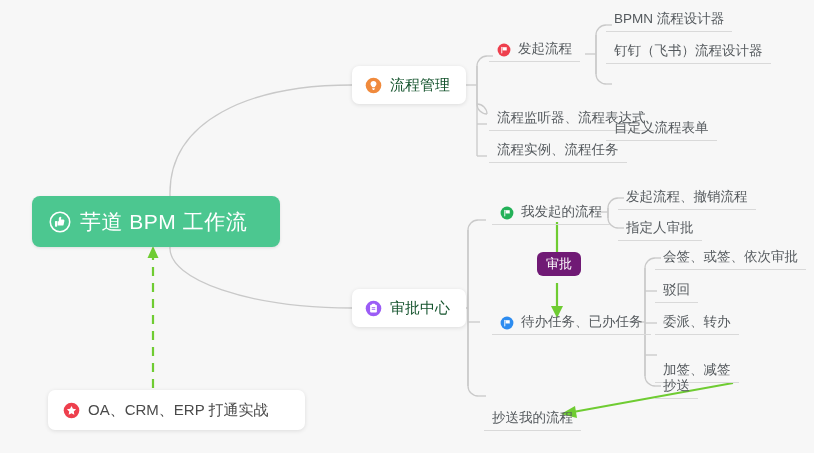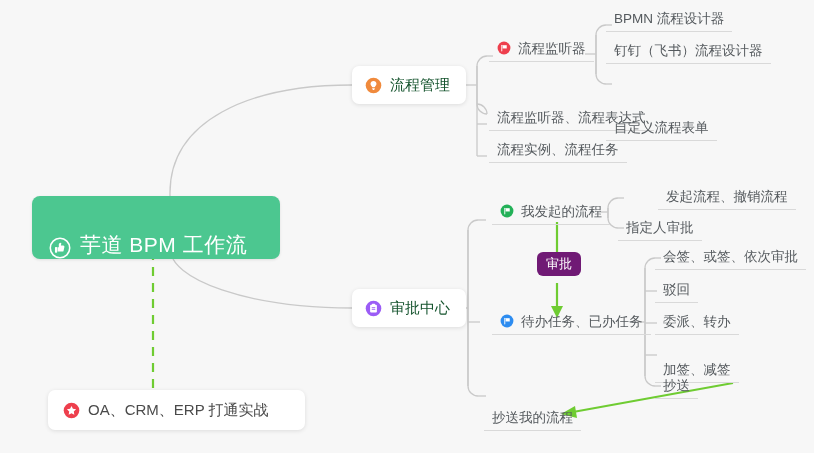--- a/index.html
+++ b/index.html
@@ -8,24 +8,24 @@
     background:#f7f7f7;
     font-family:"Liberation Sans","DejaVu Sans",sans-serif;
     overflow:hidden;
   }
   #canvas{position:relative;width:814px;height:453px;}
   #wires{position:absolute;left:0;top:0;width:814px;height:453px;pointer-events:none;}
 
   
   .root-node{
     position:absolute;left:32px;top:196px;
-    width:248px;height:63px;
+    width:248px;height:51px;
     background:#4cc790;
     border-radius:8px;
-    display:flex;align-items:flex-end;
+    display:flex;align-items:center;
     box-shadow:0 1px 3px rgba(0,0,0,.10);
   }
   .root-ico{width:22px;height:22px;margin-left:17px;margin-right:9px;flex:0 0 auto;}
   .root-label{
     color:#ffffff;font-size:21px;letter-spacing:.5px;
     white-space:nowrap;
   }
 
   
   .card{
@@ -47,21 +47,21 @@
   #node-oa .c-label{font-size:15px;color:#4a4a4a;}
 
   
   .leaf{
     position:absolute;
     white-space:nowrap;
     font-size:13.5px;
     color:#555a5e;
     padding:0 8px 4px 8px;
     border-bottom:1px solid #d9d9d9;
-    display:flex;align-items:flex-start;
+    display:flex;align-items:flex-end;
     line-height:16px;
   }
   .leaf .l-ico{width:14px;height:14px;margin-right:7px;flex:0 0 auto;}
 
   
   .badge{
     position:absolute;
     background:#701a75;
     border-radius:6px;
     color:#fff;font-size:13px;
@@ -170,21 +170,21 @@
     </svg>
     <span class="c-label">审批中心</span>
   </div>
 
   <div class="leaf" style="left:489px;top:41px;">
     <svg class="l-ico" viewBox="0 0 24 24" xmlns="http://www.w3.org/2000/svg">
       <circle cx="12" cy="12" r="11" fill="#ee3f4d"></circle>
       <rect x="7.4" y="6.4" width="1.6" height="11.6" rx=".8" fill="#fff"></rect>
       <path d="M9.6 7.2h7.1v5.6H9.6z" fill="#fff"></path>
     </svg>
-    <span>流程监听器</span>
+    <span>发起流程</span>
   </div>
 
   <div class="leaf" style="left:489px;top:110px;">
     <span>流程监听器、流程表达式</span>
   </div>
 
   <div class="leaf" style="left:489px;top:142px;">
     <span>流程实例、流程任务</span>
   </div>
 
@@ -213,21 +213,21 @@
       <rect x="7.4" y="6.4" width="1.6" height="11.6" rx=".8" fill="#fff"></rect>
       <path d="M9.6 7.2h7.1v5.6H9.6z" fill="#fff"></path>
     </svg>
     <span>待办任务、已办任务</span>
   </div>
 
   <div class="leaf" style="left:484px;top:410px;">
     <span>抄送我的流程</span>
   </div>
 
-  <div class="leaf" style="left:618px;top:189px;margin-left:40px;">
+  <div class="leaf" style="left:618px;top:189px;">
     <span>发起流程、撤销流程</span>
   </div>
   <div class="leaf" style="left:618px;top:220px;">
     <span>指定人审批</span>
   </div>
 
   <div class="leaf" style="left:655px;top:249px;">
     <span>会签、或签、依次审批</span>
   </div>
   <div class="leaf" style="left:655px;top:282px;">

